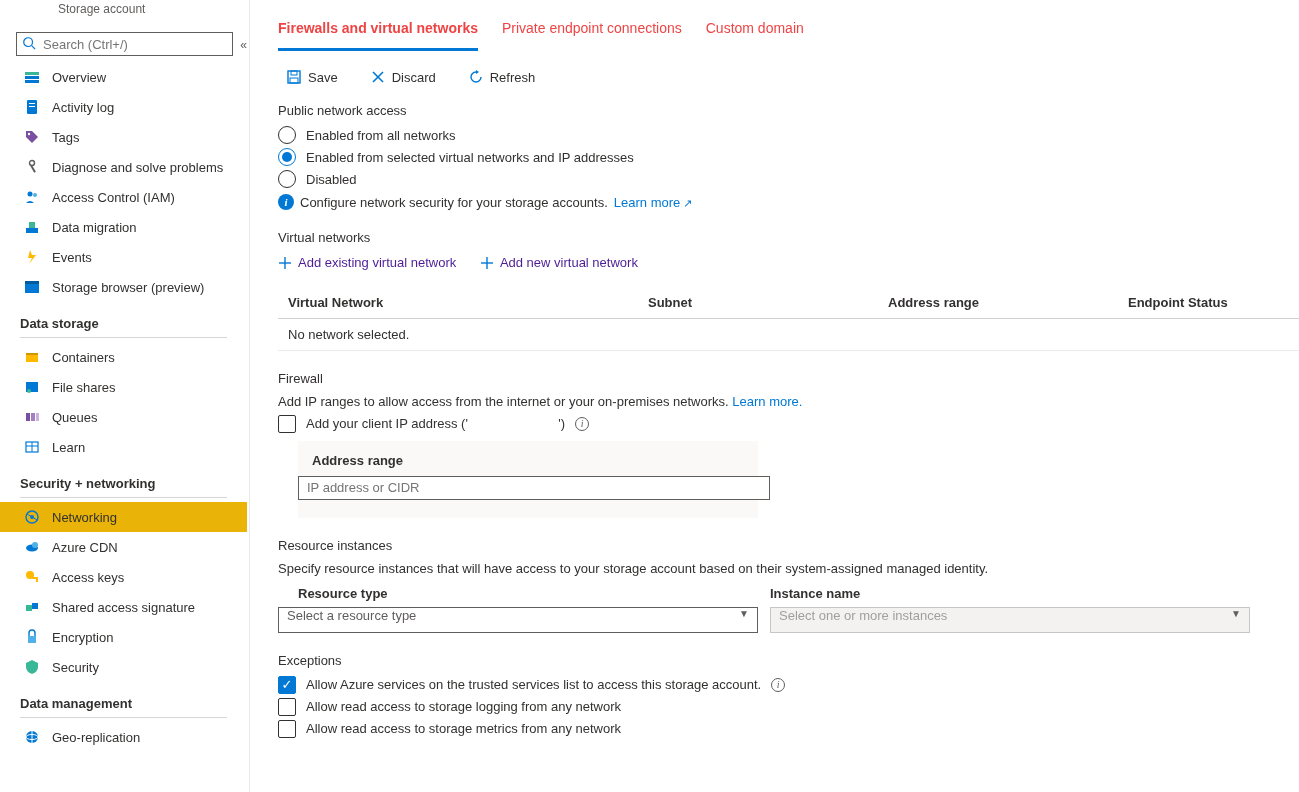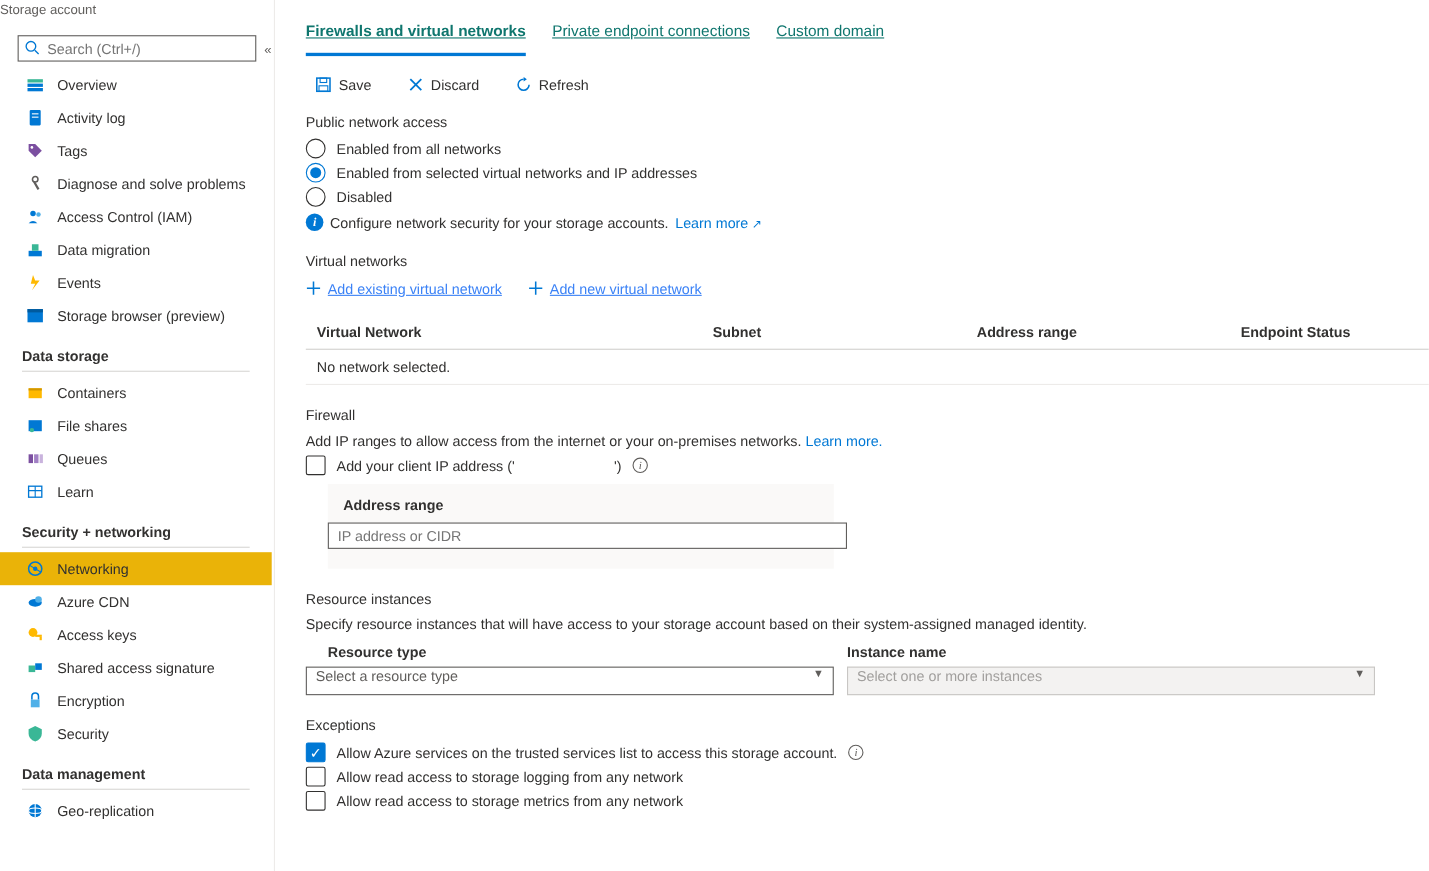--- a/index.html
+++ b/index.html
@@ -17,20 +17,21 @@
   width: 250px;
   border-right: 1px solid #edebe9;
   display: flex;
   flex-direction: column;
   position: relative;
   padding-top: 2px;
 }
 .breadcrumb-sub {
   font-size: 12px;
   color: #605e5c;
+  padding-left: 58px;
   margin-bottom: 6px;
 }
 .search-wrap { padding: 10px 16px 6px 16px; position: relative; }
 .search-input {
   width: 100%;
   height: 24px;
   border: 1px solid #605e5c;
   padding: 2px 6px 2px 26px;
   font-size: 13px;
   outline: none;
@@ -68,23 +69,22 @@
 .tabs {
   display: flex;
   gap: 24px;
   padding: 12px 0 0 0;
   margin-left: 28px;
   margin-bottom: 14px;
 }
 .tab {
   padding: 8px 0 12px 0;
   font-size: 14px;
-  color: #0f766e;
+  color: #ef4444;
   cursor: pointer;
-  text-decoration: underline;
 }
 .tab.active {
   font-weight: 600;
   border-bottom: 3px solid #0078d4;
 }
 .toolbar {
   display: flex;
   gap: 16px;
   margin-left: 28px;
   margin-bottom: 14px;
@@ -114,21 +114,21 @@
   display: inline-flex; align-items: center; justify-content: center; cursor: pointer;
   background: #fff;
 }
 .checkbox.checked { background: #0078d4; border-color: #0078d4; }
 .check-mark { color: #fff; font-size: 13px; line-height: 1; }
 .info-row { display: flex; align-items: center; gap: 6px; font-size: 13px; margin-top: 6px; }
 .info-icon { width: 16px; height: 16px; background: #0078d4; color: #fff; border-radius: 50%; display: inline-flex; align-items:center; justify-content:center; font-size: 11px; font-weight:bold; font-style: italic; font-family: Georgia, serif;}
 .info-outline { width: 14px; height: 14px; border: 1px solid #605e5c; color: #605e5c; border-radius: 50%; display: inline-flex; align-items:center; justify-content:center; font-size: 10px; font-style: italic; font-family: Georgia, serif;}
 .link { color: #0078d4; cursor: pointer; }
 .link-ext::after { content: " ↗"; font-size: 11px; }
-.plus-btn { display: inline-flex; align-items:flex-start; gap: 6px; color: #3b82f6; font-size: 13px; cursor: pointer; margin-right: 20px; text-decoration: underline; }
+.plus-btn { display: inline-flex; align-items:center; gap: 6px; color: #4c1d95; font-size: 13px; cursor: pointer; margin-right: 20px; }
 .plus-btn svg { width: 14px; height: 14px; }
 .vn-table { margin-top: 14px; width: 100%; }
 .vn-head, .vn-body { display: grid; grid-template-columns: 360px 240px 240px 1fr; padding: 8px 10px; font-size: 13px; }
 .vn-head { font-weight: 600; border-bottom: 1px solid #d2d0ce; }
 .vn-body { border-bottom: 1px solid #edebe9; color: #323130; }
 .addr-box { margin-left: 20px; width: 460px; background: #faf9f8; padding: 6px 0 18px 0; }
 .addr-label { font-weight: 600; padding: 6px 0 8px 14px; }
 .addr-input { margin: 0 0 0 0; width: 472px; height: 24px; border: 1px solid #605e5c; padding: 2px 8px; font-size: 13px; }
 .desc { font-size: 13px; color: #323130; margin-bottom: 6px; }
 .select-row { display: flex; gap: 12px; margin-top: 6px; }

